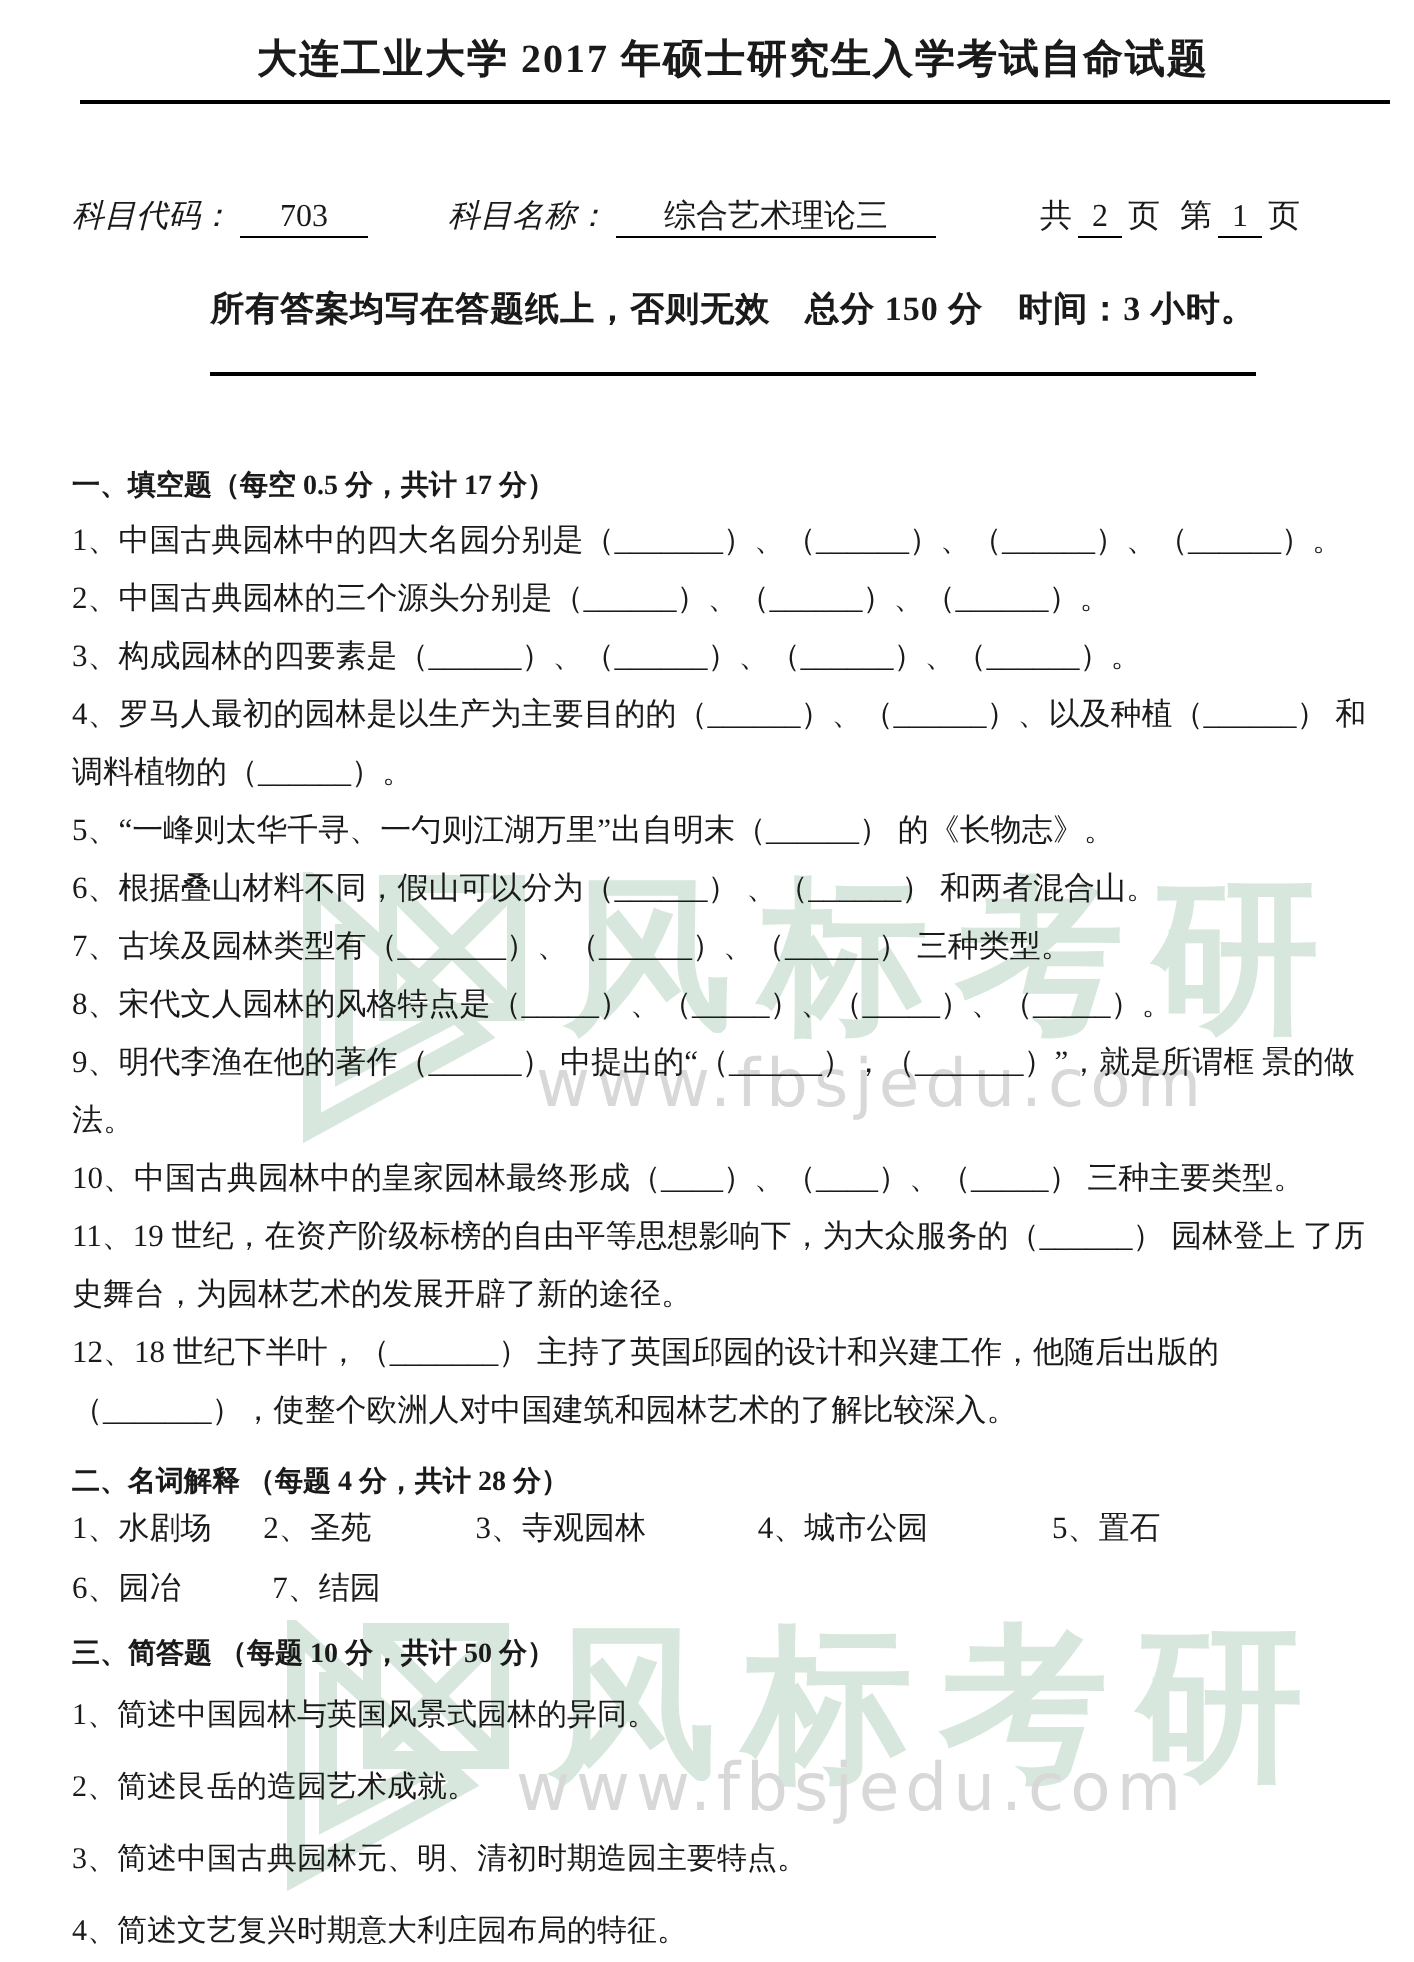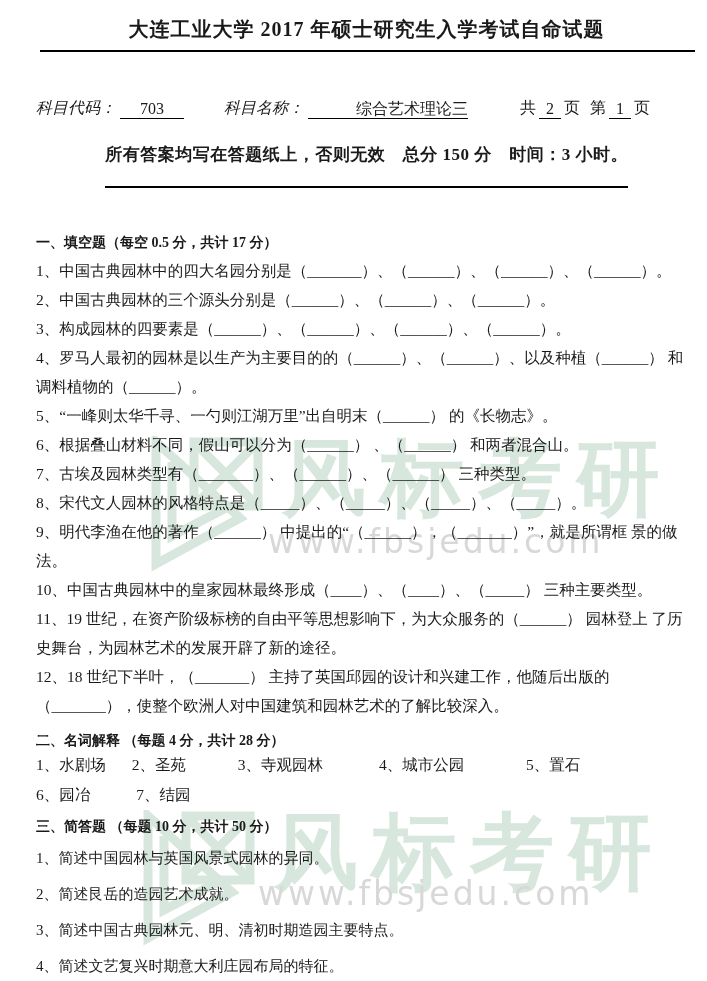--- a/index.html
+++ b/index.html
@@ -54,21 +54,21 @@
     white-space:nowrap;
   }
   .meta-label{flex:0 0 auto;font-style:italic;}
   .u-field{
     display:inline-block;
     border-bottom:1px solid #000;
     text-align:center;
     line-height:1.15;
   }
   .code-field{min-width:64px;margin-left:4px;}
-  .name-field{min-width:160px;margin-left:4px;text-align:right;}
+  .name-field{min-width:160px;margin-left:4px;}
   .pg-field{min-width:22px;margin:0 3px;}
   .meta-gap1{width:40px;}
   .meta-gap2{width:52px;}
   .notice-wrap{text-align:center;margin-top:24px;}
   .notice{
     display:inline-block;
     font-weight:bold;
     font-size:17px;
     border-bottom:2px solid #000;
     padding-bottom:20px;

